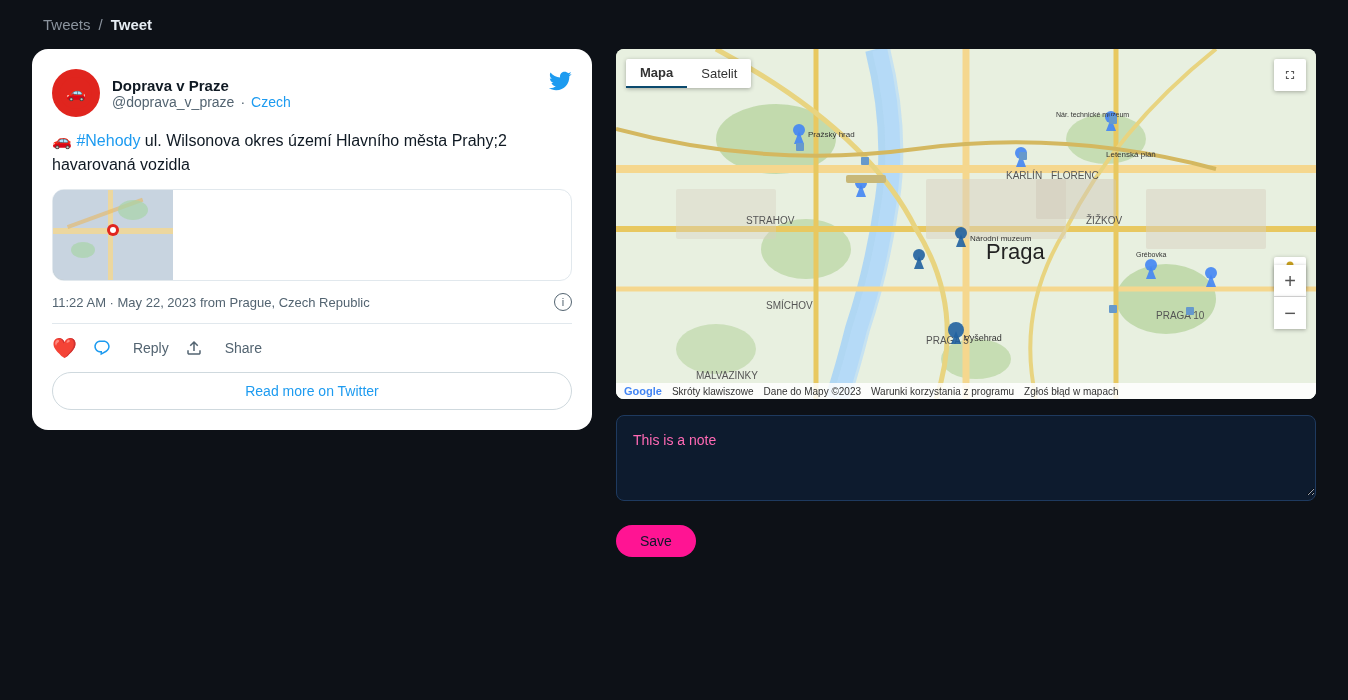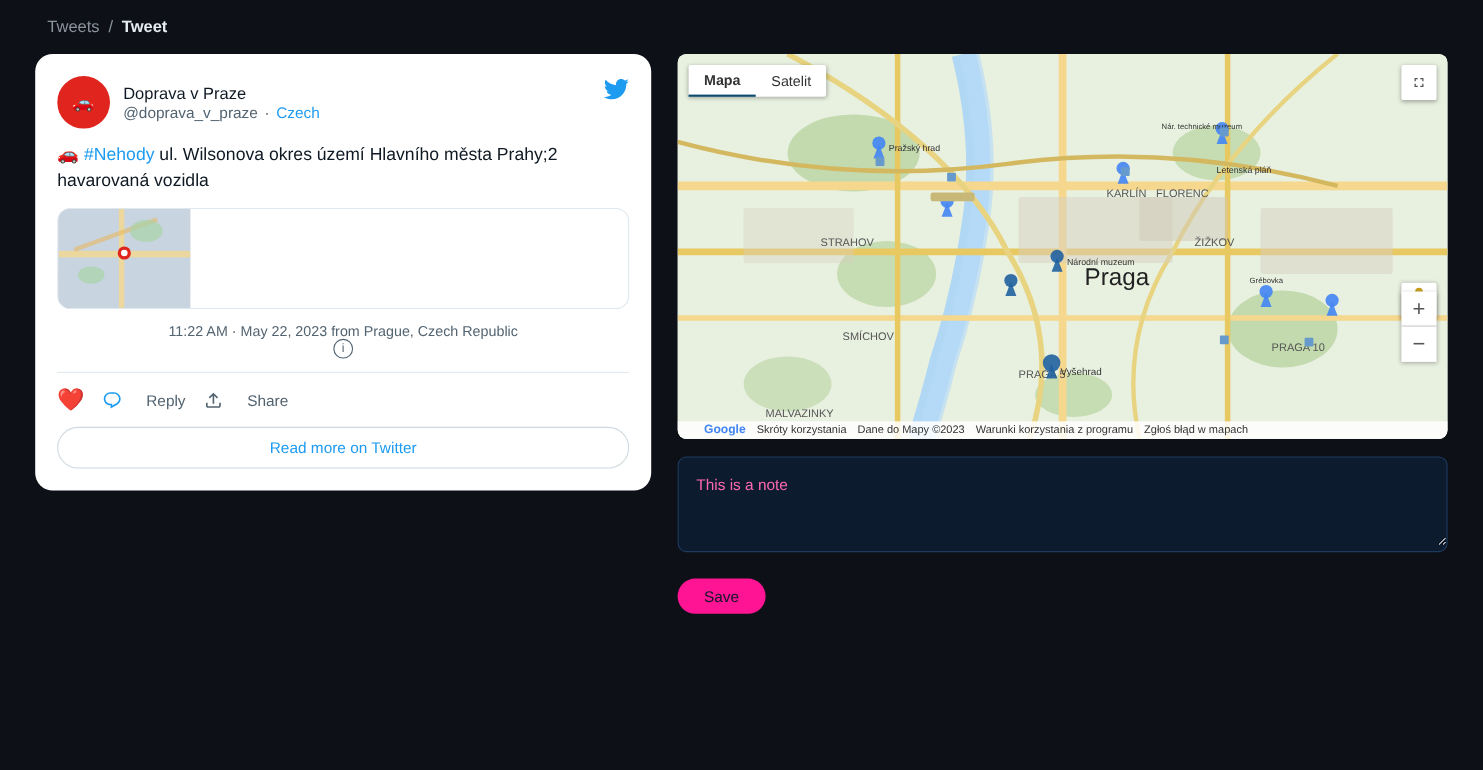--- a/index.html
+++ b/index.html
@@ -99,21 +99,21 @@
       font-weight: bold;
       font-size: 18px;
     }
 
     .author-info {
       display: flex;
       flex-direction: column;
     }
 
     .author-name {
-      font-weight: 400;
+      font-weight: 700;
       font-size: 15px;
       color: #0f1923;
     }
 
     .author-handle-row {
       display: flex;
       align-items: center;
       gap: 6px;
       font-size: 14px;
       color: #536471;
@@ -194,21 +194,20 @@
     }
 
     
     .tweet-timestamp {
       font-size: 13px;
       color: #536471;
       margin-bottom: 12px;
       display: flex;
       align-items: center;
       justify-content: space-between;
-      flex-direction: column;
     }
 
     .info-icon {
       width: 18px;
       height: 18px;
       border-radius: 50%;
       border: 1.5px solid #536471;
       display: flex;
       align-items: center;
       justify-content: center;
@@ -372,21 +371,20 @@
       display: flex;
       align-items: center;
       gap: 10px;
       z-index: 10;
     }
 
     .google-logo {
       font-size: 11px;
       font-weight: 600;
       color: #4285f4;
-      margin-left: 16px;
     }
 
     
     .map-svg {
       width: 100%;
       height: 100%;
     }
 
     
     .note-container {
@@ -642,21 +640,21 @@
 
       
       <div class="map-zoom-controls">
         <button class="map-zoom-btn">+</button>
         <button class="map-zoom-btn">−</button>
       </div>
 
       
       <div class="map-footer">
         <span class="google-logo">Google</span>
-        <span>Skróty korzystania</span>
+        <span>Skróty klawiszowe</span>
         <span>Dane do Mapy ©2023</span>
         <span>Warunki korzystania z programu</span>
         <span>Zgłoś błąd w mapach</span>
       </div>
     </div>
 
     <div class="note-container">
       <textarea class="note-textarea" placeholder="This is a note" style=""></textarea>
     </div>
 

